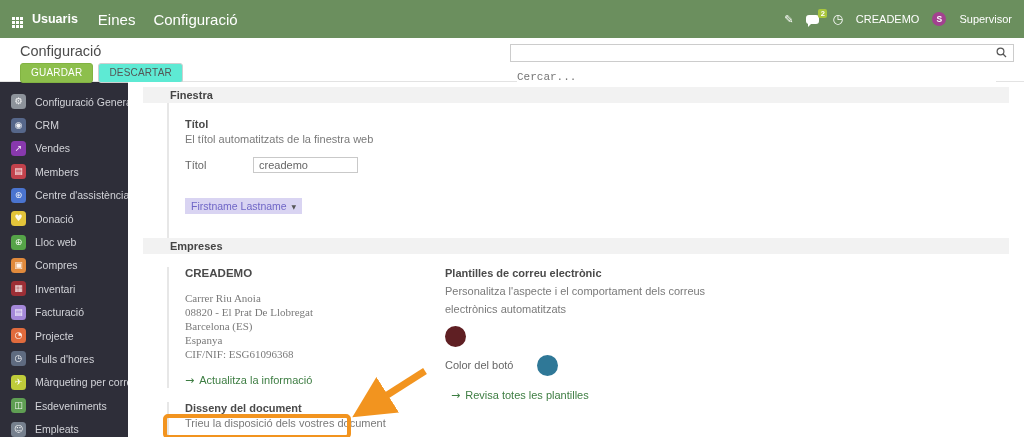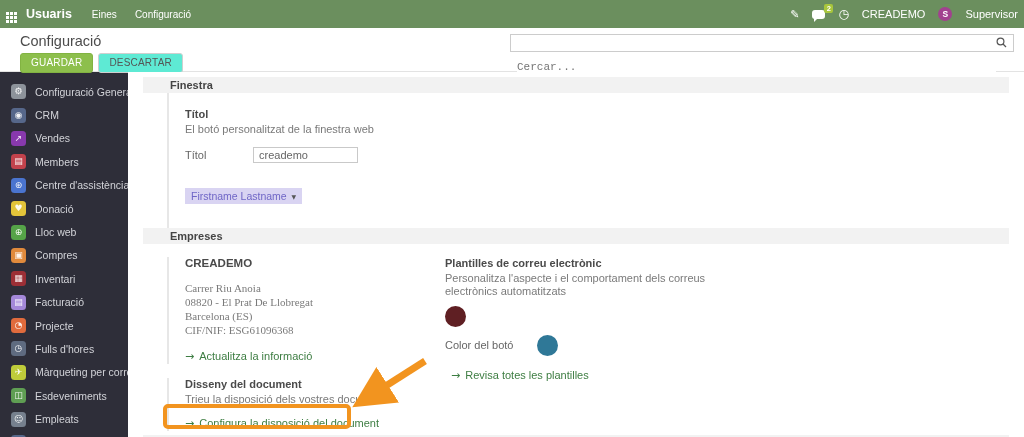--- a/index.html
+++ b/index.html
@@ -1,25 +1,25 @@
 <!DOCTYPE html>
 <html><head>
 <meta charset="utf-8">
 <style>
   * { margin:0; padding:0; box-sizing:border-box; }
   html,body { width:1024px; height:437px; overflow:hidden; background:#fff;
     font-family:"Liberation Sans", sans-serif; }
   .glyph { font-family:"DejaVu Sans", sans-serif; }
 
   
-  .topbar { height:28px; display:flex; align-items:center; padding:0 6px;
+  .topbar { height:38px; display:flex; align-items:center; padding:0 12px;
     color:#fff; background:#6b8f5e; }
   .grid-icon { width:11px; height:11px; margin-right:9px; display:inline-block; }
   .brand { font-size:12.5px; font-weight:bold; margin-right:20px; }
-  .menu-item { font-size:10px; margin-right:18px; cursor:pointer; }
+  .menu-item { font-size:15px; margin-right:18px; cursor:pointer; }
   .tb-right { margin-left:auto; display:flex; align-items:center; gap:13px; font-size:11px; }
   .pencil-ic { font-size:11px; }
   .chat-wrap { position:relative; }
   .chat-ic { display:block; width:13px; height:9px; background:#fff; border-radius:3px; position:relative; }
   .chat-ic:after { content:""; position:absolute; left:2px; bottom:-3px;
     border:3px solid transparent; border-top-color:#fff; border-left-color:#fff; }
   .chat-badge { position:absolute; top:-6px; right:-8px; background:#a8c63c; color:#fff;
     font-size:7.5px; line-height:9px; padding:0 2.5px; border-radius:2px; font-weight:bold; }
   .clock-ic { font-size:12px; line-height:12px; }
   .avatar { width:14px; height:14px; border-radius:50%; background:#a2418f;
@@ -65,21 +65,21 @@
   .cols { display:flex; padding-top:13px; }
   .col-left { width:288px; flex:none; }
   .col-right { flex:1; margin-left:14px; }
   .company-name { font-size:11.5px; font-weight:bold; color:#4a4a4a; }
   .c-line { font-size:11px; color:#7a7a7a; line-height:14px; }
   .c-lines { margin-top:12px;font-family:Liberation Serif, serif; }
   .glink { display:inline-flex; gap:5px; font-size:11px; color:#3d7d42; cursor:pointer; }
   .link-mt { margin-top:9px; }
   .doc-blk { margin-top:14px; }
   .doc-link { margin-top:8px; }
-  .mt-desc { font-size:11px; color:#7a7a7a; margin-top:3px; max-width:305px; line-height:13px; }
+  .mt-desc { font-size:11px; color:#7a7a7a; margin-top:3px; max-width:305px; line-height:18px; }
   .color-row { display:flex; align-items:center; margin-top:8px; }
   .color-label { width:92px; font-size:11px; color:#666; line-height:13px; }
   .swatch { width:21px; height:21px; border-radius:50%; cursor:pointer; }
   .mt-link { margin-top:9px; margin-left:6px; }
   .band-bottom { position:absolute; left:15px; right:15px; bottom:0; height:8px; background:#f2f2f2; }
 
   
   .anno-box { position:absolute; left:35px; top:332px; width:188px; height:25px;
     border:4px solid #f2941f; border-radius:5px; pointer-events:none; }
   .anno-svg { position:absolute; left:0; top:0; pointer-events:none; }
@@ -217,21 +217,21 @@
     <span class="app-icon" style="background: rgb(86, 103, 138);"></span>
     <span class="s-label"></span>
   </div>
 </div>
 
   <div class="content">
 
     <div class="band">Finestra</div>
     <div class="blk pad-f">
       <div class="sec-title">Títol</div>
-      <div class="sec-desc">El botó personalitzat de la finestra web</div>
+      <div class="sec-desc">El títol automatitzats de la finestra web</div>
       <div class="field-row">
         <span class="field-label">Títol</span>
         <input class="field-input" value="creademo" style="">
       </div>
     </div>
 
     <div class="blk pad-o">
       <div class="select" style="background: rgb(217, 212, 242);">
         <span style="color: rgb(111, 102, 198);">Firstname Lastname</span>
         <span class="caret glyph">▼</span>
@@ -240,20 +240,21 @@
 
     <div class="band">Empreses</div>
     <div class="cols">
       <div class="col-left">
         <div class="blk">
           <div class="company-name">CREADEMO</div>
           <div class="c-lines">
               <div class="c-line">Carrer Riu Anoia</div>
               <div class="c-line">08820 - El Prat De Llobregat</div>
               <div class="c-line">Barcelona (ES)</div>
+              <div class="c-line">Espanya</div>
               <div class="c-line">CIF/NIF:  ESG61096368</div>
             </div>
           <div class="link-mt">
             <span class="glink" style="color: rgb(61, 125, 66);">
               <span class="glyph">→</span>
               <span>Actualitza la informació</span>
             </span>
           </div>
         </div>
 

